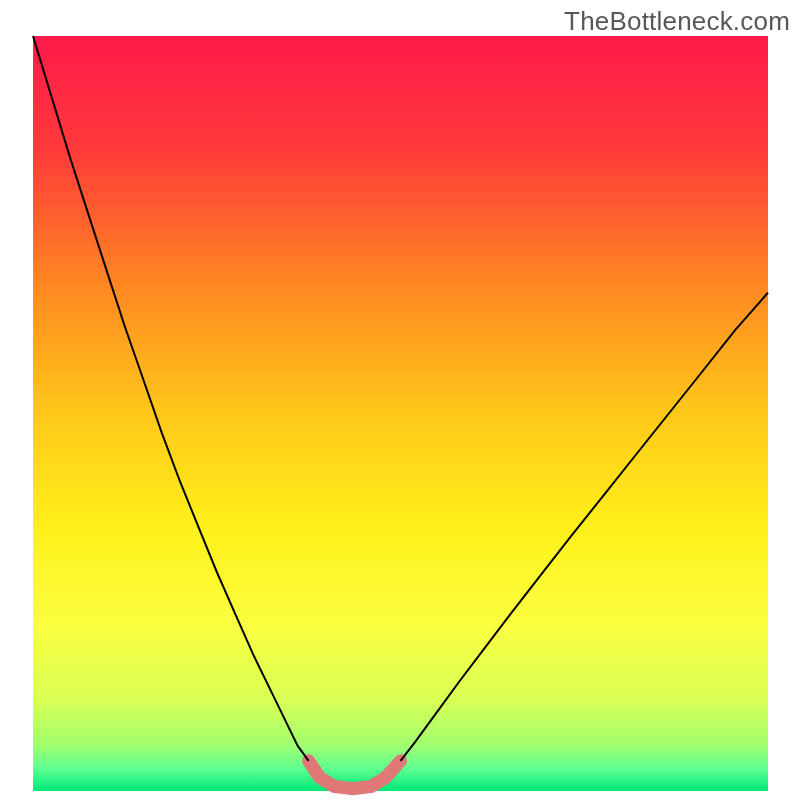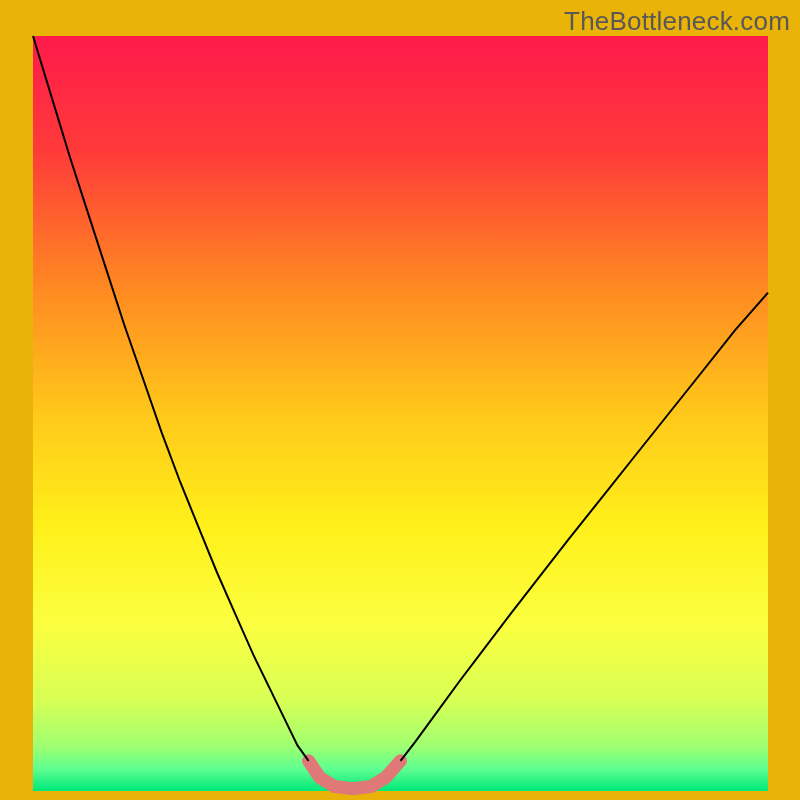--- a/index.html
+++ b/index.html
@@ -7,21 +7,21 @@
     padding: 0;
     width: 800px;
     height: 800px;
     background: #000;
     overflow: hidden;
   }
   .container {
     position: relative;
     width: 800px;
     height: 800px;
-    background: #eab308;
+    background: #ffffff;
   }
   .watermark {
     position: absolute;
     top: 6px;
     right: 10px;
     font-family: Arial, Helvetica, sans-serif;
     font-size: 26px;
     color: #585858;
     font-weight: 500;
     letter-spacing: 0.2px;

